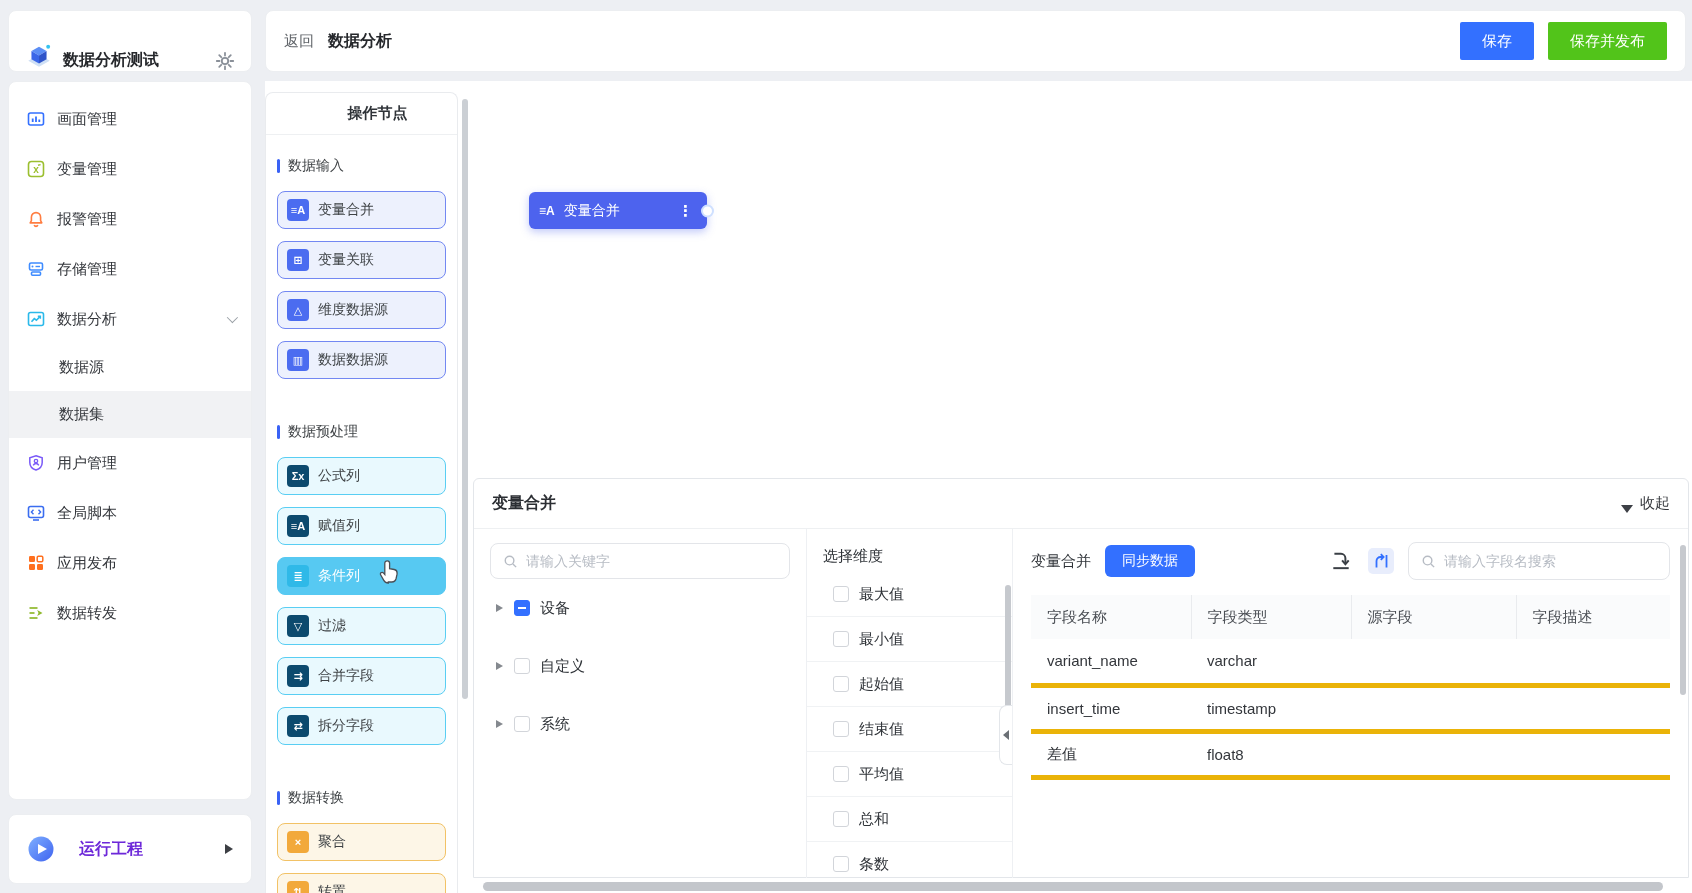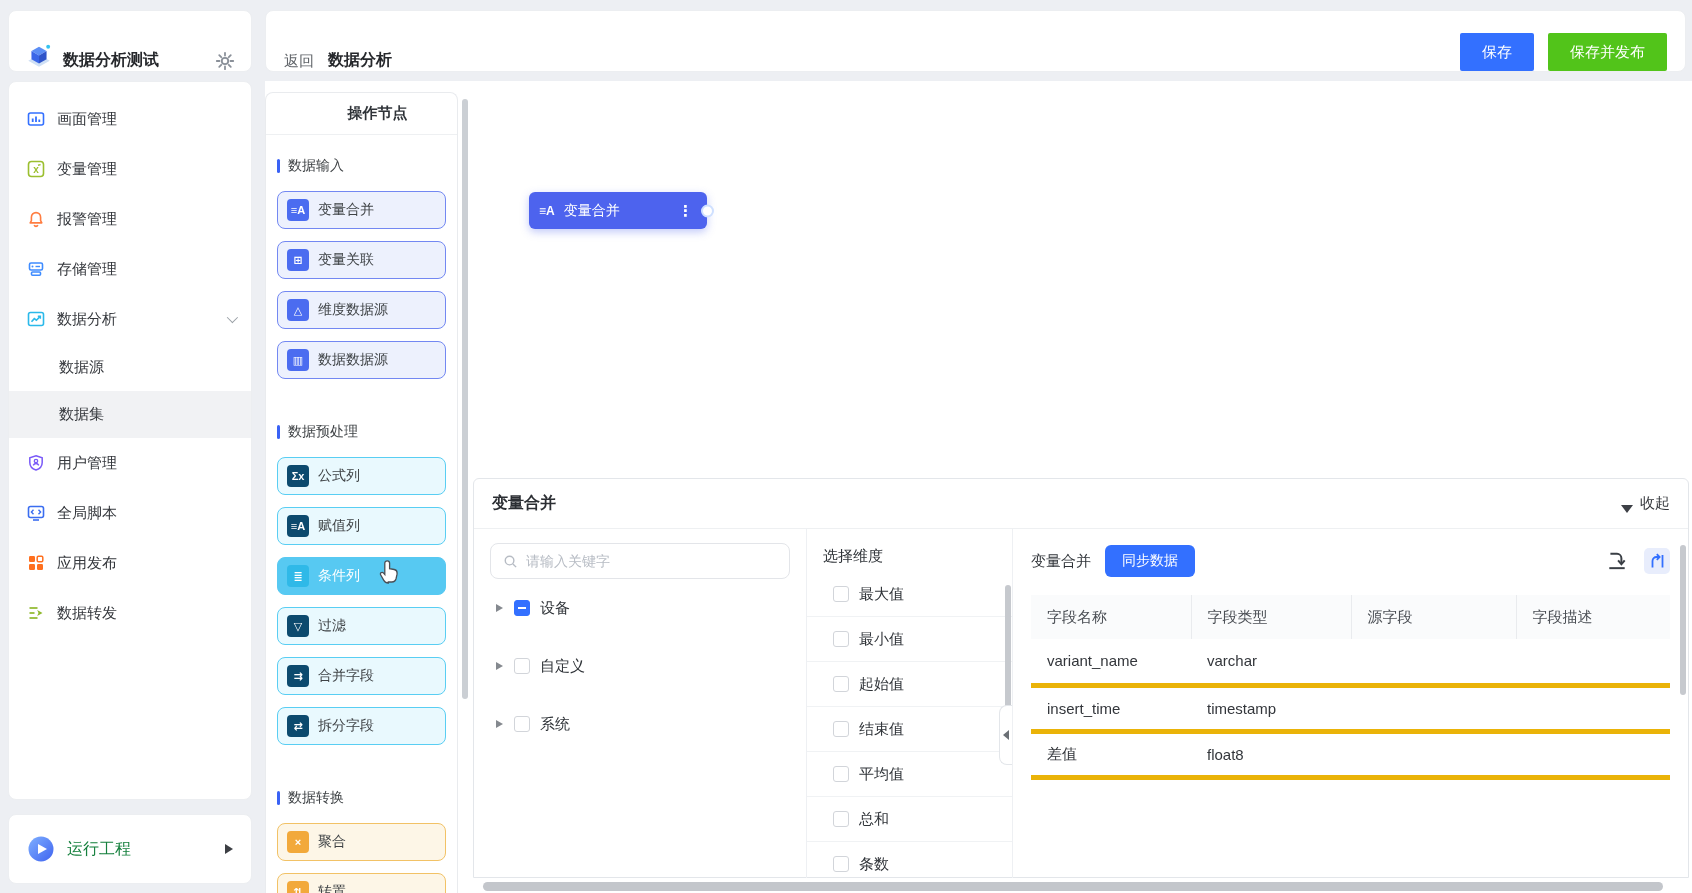--- a/index.html
+++ b/index.html
@@ -9,40 +9,40 @@
 
   .card { position:absolute; background:#fff; border:1px solid #eceef1; border-radius:8px; }
 
   
   .card-logo { left:8px; top:10px; width:244px; height:62px; display:flex; align-items:flex-end; padding:0 16px; }
   .logo-svg { width:28px; height:28px; flex:0 0 auto; }
   .app-title { font-size:16px; font-weight:bold; color:#26282c; margin-left:10px; flex:1; }
   .gear { width:20px; height:20px; cursor:pointer; }
 
   
-  .card-top { left:265px; top:10px; width:1421px; height:62px; display:flex; align-items:flex-end; padding:0 18px; }
+  .card-top { left:265px; top:10px; width:1421px; height:62px; display:flex; align-items:center; padding:0 18px; }
   .back-link { font-size:15px; color:#5f6368; cursor:pointer; }
   .crumb-title { font-size:16px; font-weight:bold; color:#26282c; margin-left:14px; }
   .top-spacer { flex:1; }
   .btn { height:38px; border:none; border-radius:2px; font-size:15px; color:#fff; padding:0 22px; cursor:pointer; font-family:inherit; }
   .btn-save { background:#3370ff; }
   .btn-publish { background:#52c41a; margin-left:14px; }
 
   
   .card-side { left:8px; top:81px; width:244px; height:719px; padding-top:12px; overflow:hidden; }
   .side-item { height:50px; display:flex; align-items:center; padding:0 16px 0 18px; font-size:15px; color:#34373c; cursor:pointer; }
   .side-item .sicon { width:18px; height:18px; margin-right:12px; flex:0 0 auto; }
   .side-item .chev { margin-left:auto; width:8px; height:8px; border-right:1.6px solid #9aa0a6; border-bottom:1.6px solid #9aa0a6; transform:rotate(45deg) translateY(-2px); }
   .sub-item { height:47px; display:flex; align-items:center; padding-left:50px; font-size:15px; color:#34373c; cursor:pointer; }
   .sub-item.active { background:#f1f2f4; }
 
   
   .card-run { left:8px; top:814px; width:244px; height:70px; display:flex; align-items:center; padding:0 18px; cursor:pointer; }
   .run-icon { width:28px; height:28px; }
-  .run-label { font-size:16px; font-weight:normal; color:#15803d; margin-left:12px; flex:1; }
+  .run-label { font-size:16px; font-weight:bold; color:#6d28d9; margin-left:24px; flex:1; }
   .run-arrow { width:0; height:0; border-left:8px solid #3c3f44; border-top:5px solid transparent; border-bottom:5px solid transparent; }
 
   
   .main { position:absolute; left:265px; top:81px; width:1427px; height:812px; background:#fff; }
 
   
   .node-panel { position:absolute; left:0; top:11px; width:193px; height:801px; background:#fff; border:1px solid #e9ebee; border-bottom:none; border-radius:8px 8px 0 0; overflow:hidden; }
   .np-header { height:42px; display:flex; align-items:center; justify-content:center; font-size:15px; font-weight:bold; color:#2f3338; border-bottom:1px solid #eef0f2;padding-left:32px; }
   .np-body { padding:12px 11px; }
   .np-section-label { display:flex; align-items:center; margin:10px 0 16px; }
@@ -406,20 +406,27 @@
                 <polyline points="11,9.5 14,13 17,9.5" fill="none" stroke="#3a3f45" stroke-width="1.8"></polyline>
                 <line x1="3" y1="16.5" x2="17" y2="16.5" stroke="#3a3f45" stroke-width="1.8"></line>
               </svg>
             <span class="tool-icon2-wrap">
               <svg width="18" height="18" viewBox="0 0 18 18">
                   <path d="M4.5 15.5V9a4 4 0 0 1 4-4h2.5" fill="none" stroke="#3370ff" stroke-width="1.8"></path>
                   <polyline points="8.8,2.2 11.6,5 8.8,7.8" fill="none" stroke="#3370ff" stroke-width="1.8"></polyline>
                   <line x1="14.5" y1="3" x2="14.5" y2="15.5" stroke="#3370ff" stroke-width="1.8"></line>
                 </svg>
             </span>
+            <div class="search-box fields-search">
+              <svg width="15" height="15" viewBox="0 0 16 16">
+                  <circle cx="7" cy="7" r="4.6" fill="none" stroke="#b7bcc4" stroke-width="1.5"></circle>
+                  <line x1="10.6" y1="10.6" x2="14" y2="14" stroke="#b7bcc4" stroke-width="1.5"></line>
+                </svg>
+              <input placeholder="请输入字段名搜索" style="">
+            </div>
           </div>
           <table class="ft">
             <thead>
               <tr>
                 <th class="c-name">字段名称</th>
                 <th class="c-type">字段类型</th>
                 <th class="c-src">源字段</th>
                 <th>字段描述</th>
               </tr>
             </thead>

